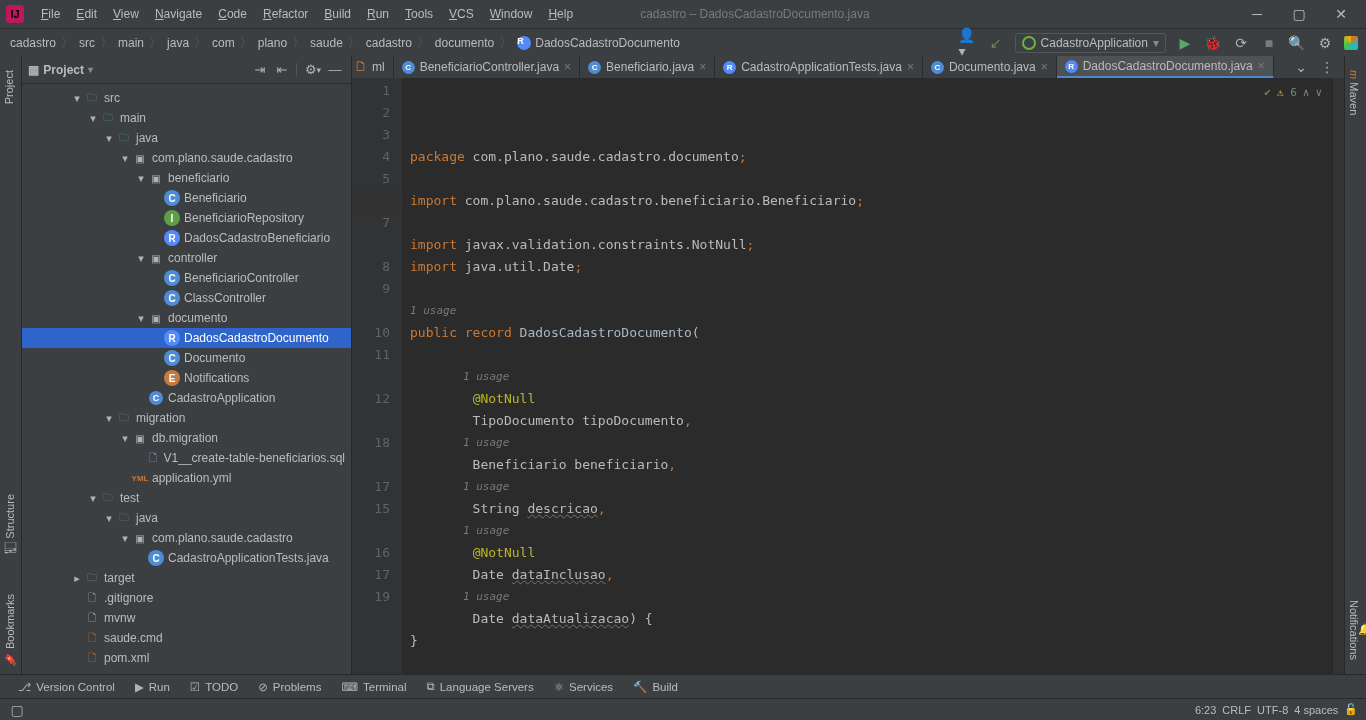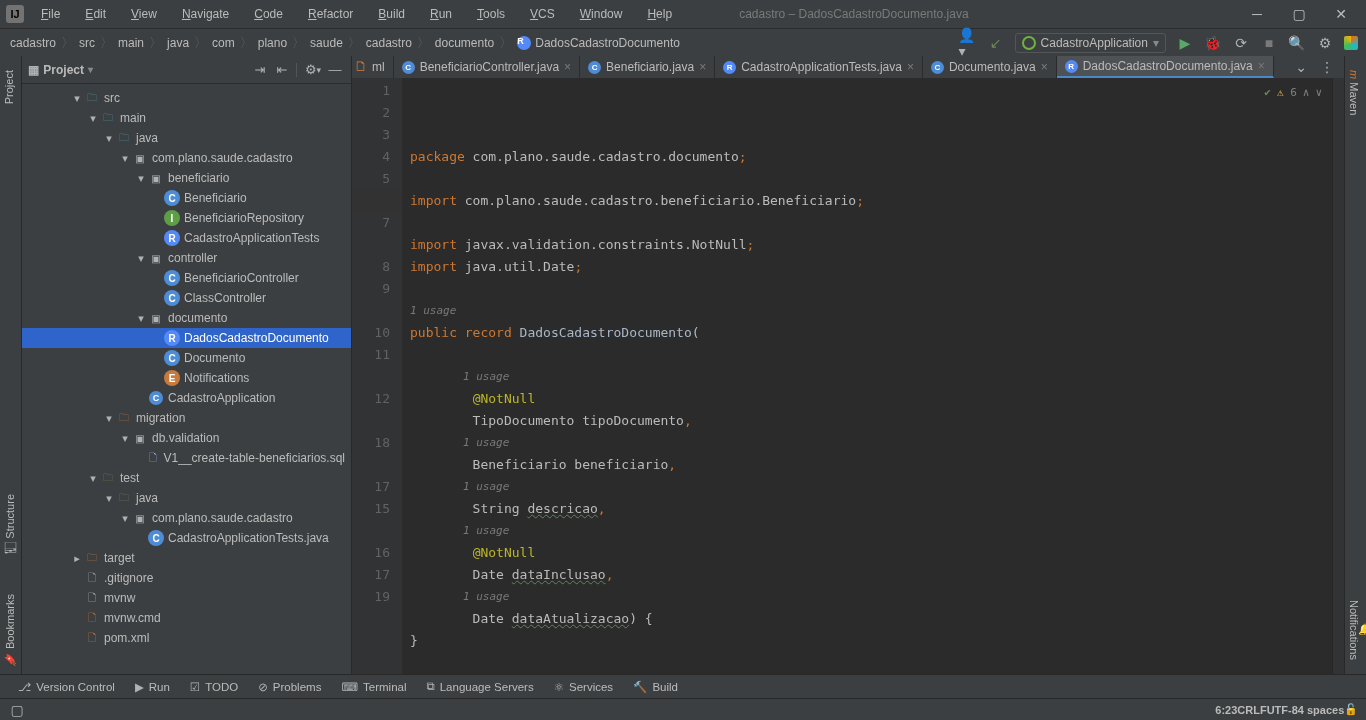--- a/index.html
+++ b/index.html
@@ -1,19 +1,19 @@
 <!DOCTYPE html>
 <html><head>
 <meta charset="utf-8">
 <style>
 * { box-sizing: border-box; margin: 0; padding: 0; }
 body { width: 1366px; height: 720px; background: #2b2b2b; font-family: "Segoe UI", sans-serif; font-size: 12px; color: #bbbbbb; overflow: hidden; position: relative; }
 .titlebar { height: 28px; background: #3c3f41; display: flex; align-items: center; padding: 0 6px; }
-.titlebar .logo { width: 18px; height: 18px; background: #737373; color: #000; font-weight: bold; font-size: 11px; border-radius: 3px; display: flex; align-items: center; justify-content: center; margin-right: 10px; }
-.menu { display: flex; gap: 11px; }
+.titlebar .logo { width: 18px; height: 18px; background: #be185d; color: #000; font-weight: bold; font-size: 11px; border-radius: 3px; display: flex; align-items: center; justify-content: center; margin-right: 10px; }
+.menu { display: flex; gap: 2px; }
 .menu-item { padding: 3px 7px; cursor: pointer; }
 .menu-item u { text-decoration: underline; }
 .title-text { flex: 1; text-align: left; padding-left: 60px; color: #7a7a7a; font-size: 12px;}
 .winbtns { display: flex; gap: 4px; }
 .winbtn { width: 38px; height: 24px; display: flex; align-items: center; justify-content: center; color: #bbb; font-size: 14px; cursor: pointer; }
 .navrow { height: 28px; background: #3c3f41; display: flex; align-items: center; padding: 0 8px; border-top: 1px solid #2b2b2b; }
 .breadcrumb { display: flex; align-items: center; font-size: 12px; flex: 1; }
 .bc { padding: 0 2px; cursor: pointer; }
 .bc.link { color: #bbb; }
 .bc.sep { color: #606060; font-size: 13px; padding: 0 3px; }
@@ -57,21 +57,21 @@
 .code { flex: 1; font-family: Consolas, monospace; font-size: 13px; line-height: 22px; padding: 2px 0 0 8px; white-space: pre; position:relative; }
 .kw { color: #cc7832; }
 .cls { color: #a9b7c6; }
 .anno { color: #bbb529; }
 .usage { color: #787878; font-size: 11px; font-style: italic; line-height: 22px;}
 .underline-wave { text-decoration: underline wavy #5e8364; text-decoration-thickness:1px; }
 .inspection { position: absolute; top: 4px; right: 10px; display: flex; align-items: center; gap: 6px; font-size: 11px; color: #808080; }
 .bottombar { height: 24px; background: #3c3f41; display: flex; align-items: center; padding: 0 8px; border-top: 1px solid #282828; font-size: 11.5px; }
 .bb-item { display: flex; align-items: center; gap: 5px; padding: 0 10px; cursor: pointer; }
 .statusbar { height: 22px; background: #3c3f41; display: flex; align-items: center; padding: 0 8px; border-top: 1px solid #282828; font-size: 11px; }
-.sb-right { margin-left: auto; display: flex; gap: 0; align-items:center;font-weight:bold;}
+.sb-right { margin-left: auto; display: flex; gap: 6px; align-items:center;}
 .spring-icon{width:14px;height:14px;border:2px solid #6db33f;border-radius:50%;display:inline-block;position:relative;}
 .file-xml{color:#d47e3b;}
 .line-hl{position:absolute;left:0;right:0;height:22px;background:#323232;top:112px;}
 </style>
 </head>
 <body>
 
 <div class="titlebar">
   <div class="logo">IJ</div>
   <div class="menu" id="menu">
@@ -191,21 +191,21 @@
           <span>Beneficiario</span>
         </div>
         <div class="tree-row" style="padding-left: 128px;">
           <span class="arrow"></span>
           <span class="ticon iface-icon">I</span>
           <span>BeneficiarioRepository</span>
         </div>
         <div class="tree-row" style="padding-left: 128px;">
           <span class="arrow"></span>
           <span class="ticon rec-icon">R</span>
-          <span>CadastroApplicationTests</span>
+          <span>DadosCadastroBeneficiario</span>
         </div>
         <div class="tree-row" style="padding-left: 112px;">
           <span class="arrow">▾</span>
           <span class="ticon pkg-icon">▣</span>
           <span>controller</span>
         </div>
         <div class="tree-row" style="padding-left: 128px;">
           <span class="arrow"></span>
           <span class="ticon class-icon">C</span>
           <span>BeneficiarioController</span>
@@ -243,26 +243,31 @@
           <span>CadastroApplication</span>
         </div>
         <div class="tree-row" style="padding-left: 80px;">
           <span class="arrow">▾</span>
           <span class="ticon folder-icon res-folder">🗀</span>
           <span>migration</span>
         </div>
         <div class="tree-row" style="padding-left: 96px;">
           <span class="arrow">▾</span>
           <span class="ticon pkg-icon">▣</span>
-          <span>db.validation</span>
+          <span>db.migration</span>
         </div>
         <div class="tree-row" style="padding-left: 112px;">
           <span class="arrow"></span>
           <span class="ticon" style="color:#8aadf4;">🗋</span>
           <span>V1__create-table-beneficiarios.sql</span>
+        </div>
+        <div class="tree-row" style="padding-left: 96px;">
+          <span class="arrow"></span>
+          <span class="ticon" style="color:#c87a3c;font-size:8px;font-weight:bold;">YML</span>
+          <span>application.yml</span>
         </div>
         <div class="tree-row" style="padding-left: 64px;">
           <span class="arrow">▾</span>
           <span class="ticon folder-icon test-folder">🗀</span>
           <span>test</span>
         </div>
         <div class="tree-row" style="padding-left: 80px;">
           <span class="arrow">▾</span>
           <span class="ticon folder-icon test-folder">🗀</span>
           <span>java</span>
@@ -288,21 +293,21 @@
           <span>.gitignore</span>
         </div>
         <div class="tree-row" style="padding-left: 48px;">
           <span class="arrow"></span>
           <span class="ticon">🗋</span>
           <span>mvnw</span>
         </div>
         <div class="tree-row" style="padding-left: 48px;">
           <span class="arrow"></span>
           <span class="ticon" style="color:#c87a3c;">🗋</span>
-          <span>mvnw.cmd</span>
+          <span>saude.cmd</span>
         </div>
         <div class="tree-row" style="padding-left: 48px;">
           <span class="arrow"></span>
           <span class="ticon file-xml">🗋</span>
           <span>pom.xml</span>
         </div>
       </div>
   </div>
 
   <div class="editor">

